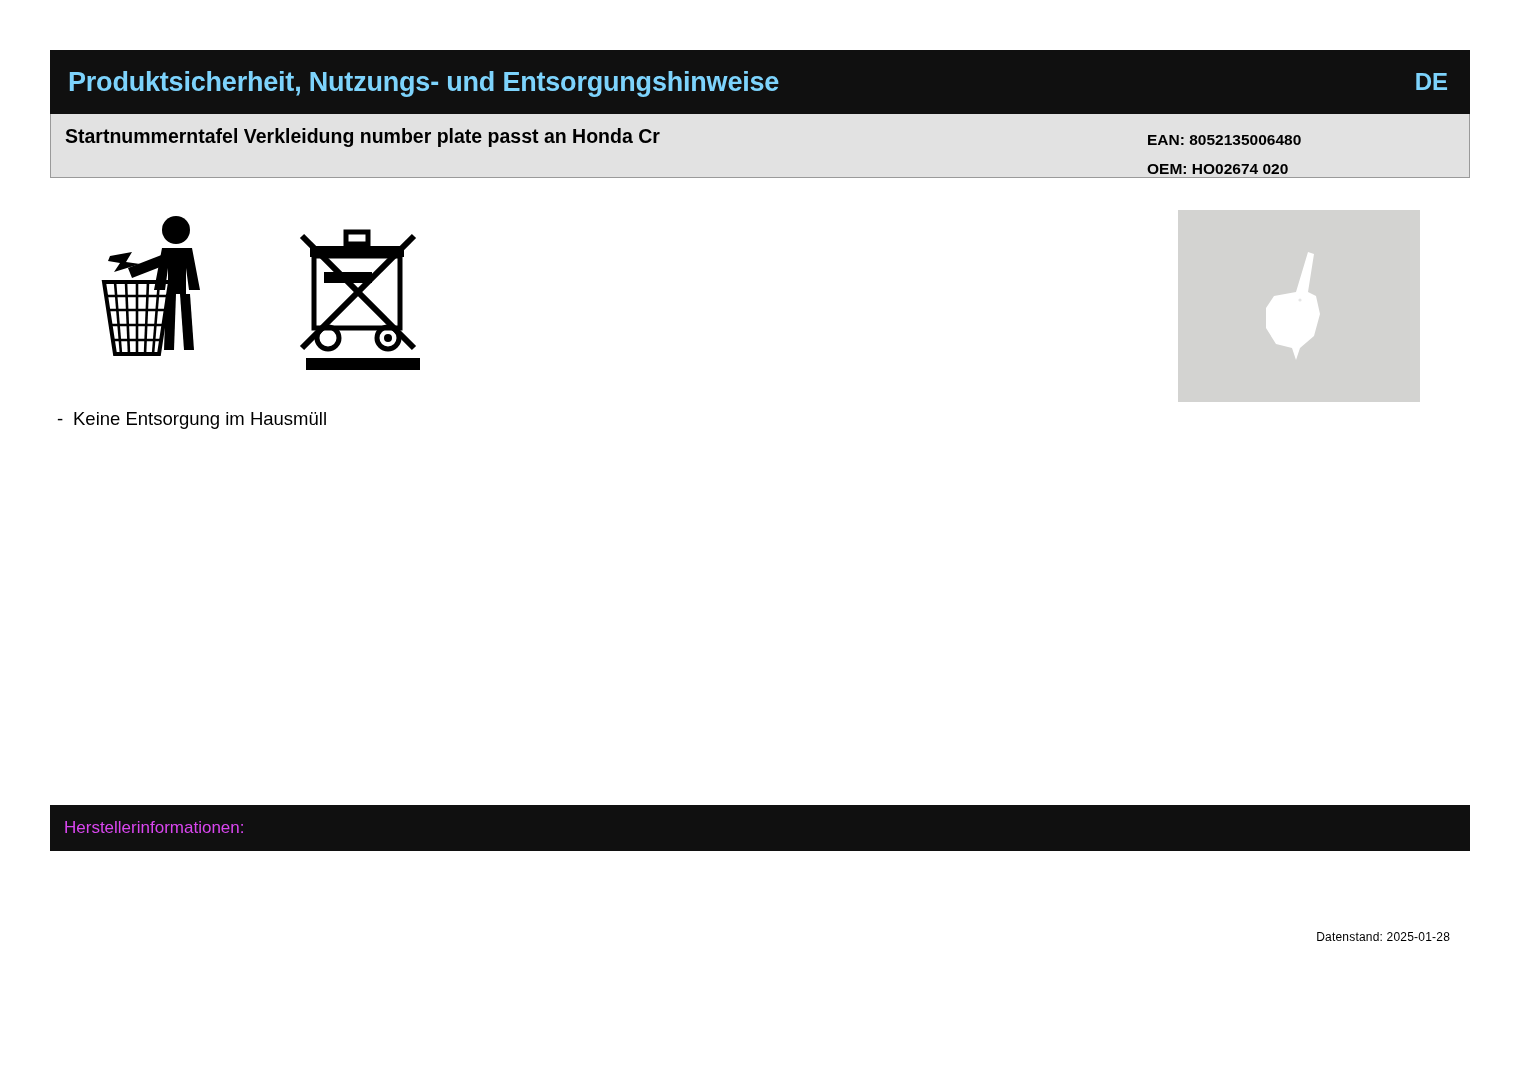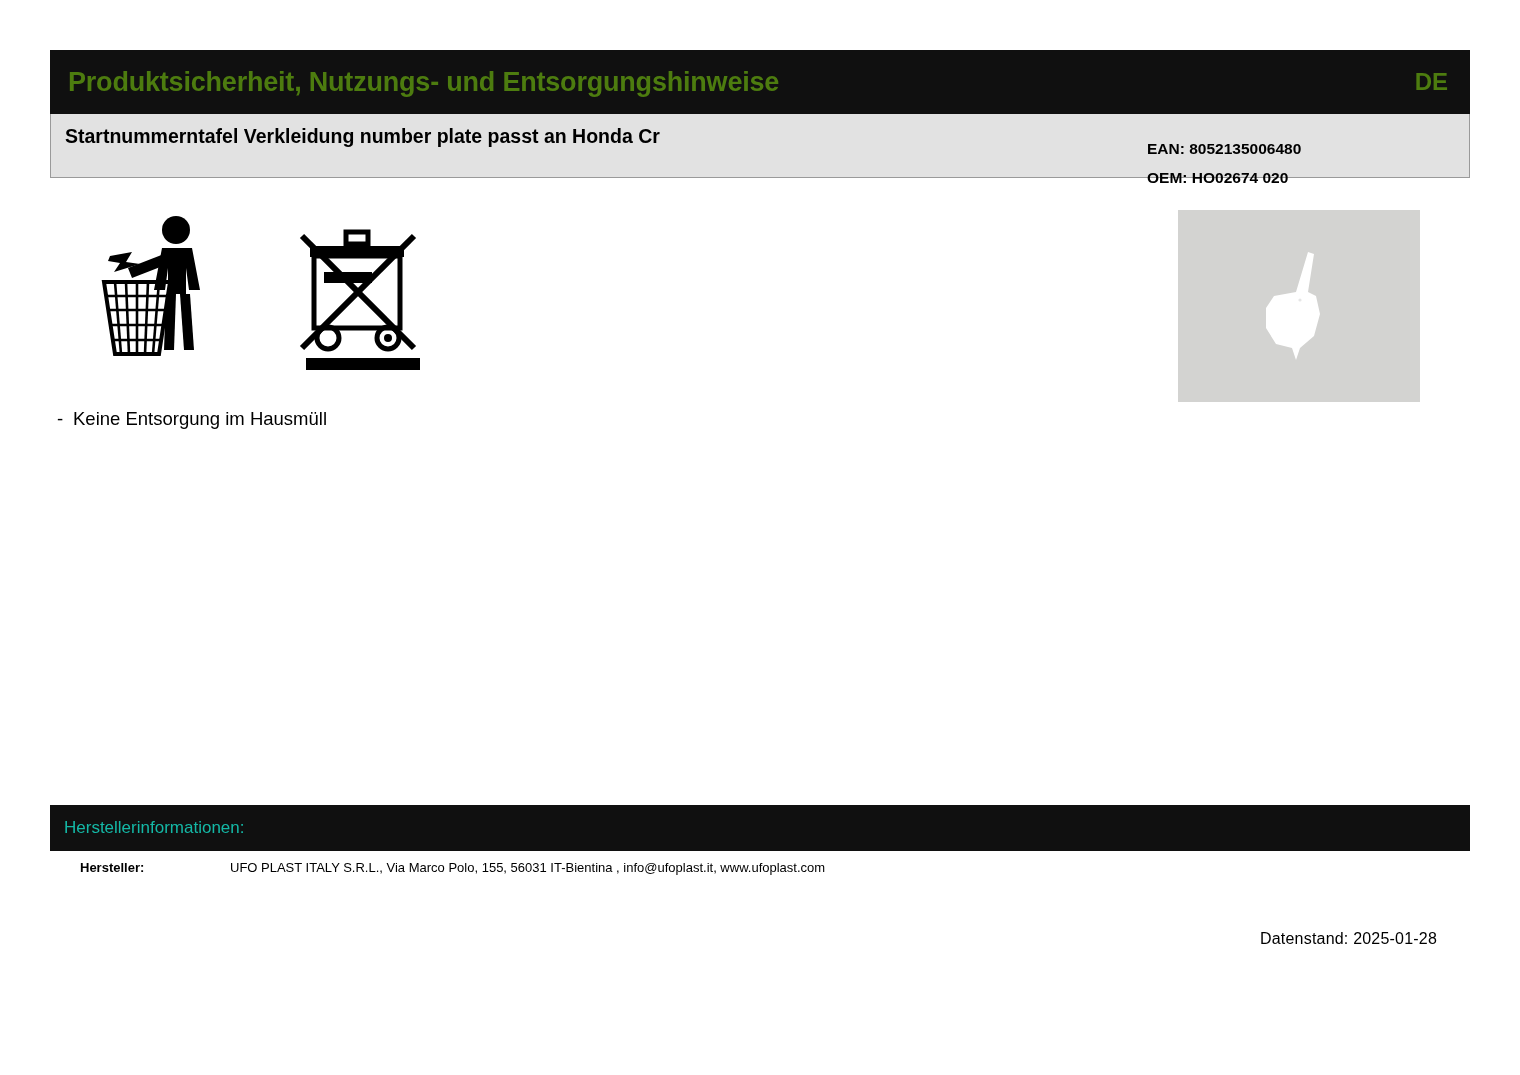--- a/index.html
+++ b/index.html
@@ -24,21 +24,21 @@
   }
 
   
   .header-bar {
     position: absolute;
     left: 0;
     top: 0;
     width: 1420px;
     height: 64px;
     background: #101010;
-    color: #4d7c0f;
+    color: #7dd3fc;
     display: flex;
     align-items: center;
     justify-content: space-between;
     box-sizing: border-box;
     padding: 0 22px 0 18px;
   }
   .header-title {
     font-size: 27px;
     font-weight: bold;
     letter-spacing: -0.2px;
@@ -69,21 +69,20 @@
     font-size: 19.5px;
     font-weight: bold;
     line-height: 1.42;
     box-sizing: border-box;
   }
   .product-codes {
     width: 330px;
     flex: 0 0 330px;
     padding: 12px 0 0 8px;
     box-sizing: border-box;
-    margin-top: 9px;
   }
   .product-codes div {
     font-size: 15.5px;
     font-weight: bold;
     line-height: 1.85;
   }
 
   
   .picto-area {
     position: absolute;
@@ -136,21 +135,21 @@
   }
 
   
   .manu-bar {
     position: absolute;
     left: 0;
     top: 755px;
     width: 1420px;
     height: 46px;
     background: #101010;
-    color: #14b8a6;
+    color: #d946ef;
     display: flex;
     align-items: center;
     box-sizing: border-box;
     padding-left: 14px;
   }
   .manu-bar-label {
     font-size: 17px;
     font-weight: normal;
   }
 
@@ -168,23 +167,23 @@
     padding-left: 30px;
     box-sizing: border-box;
     font-weight: bold;
   }
   .manu-val {
     flex: 1 1 auto;
   }
 
   .datestamp {
     position: absolute;
-    right: 33px;
+    right: 20px;
     top: 880px;
-    font-size: 16px;
+    font-size: 12px;
     letter-spacing: 0.2px;
   }
 </style>
 </head>
 <body>
 
 <div class="page">
 
   <div class="header-bar">
     <div class="header-title">Produktsicherheit, Nutzungs- und Entsorgungshinweise</div>
@@ -264,20 +263,16 @@
   <div class="notes">
     <div class="note-line">
       <span class="note-dash">-</span><span>Keine Entsorgung im Hausmüll</span>
     </div>
   </div>
 
   <div class="manu-bar">
     <span class="manu-bar-label">Herstellerinformationen:</span>
   </div>
 
-  <div class="manu-row">
-    <div class="manu-key">Hersteller:</div>
-    <div class="manu-val">UFO PLAST ITALY S.R.L., Via Marco Polo, 155, 56031 IT-Bientina , info@ufoplast.it, www.ufoplast.com</div>
-  </div>
 
   <div class="datestamp">Datenstand: 2025-01-28</div>
 
 </div>
 
 </body></html>

